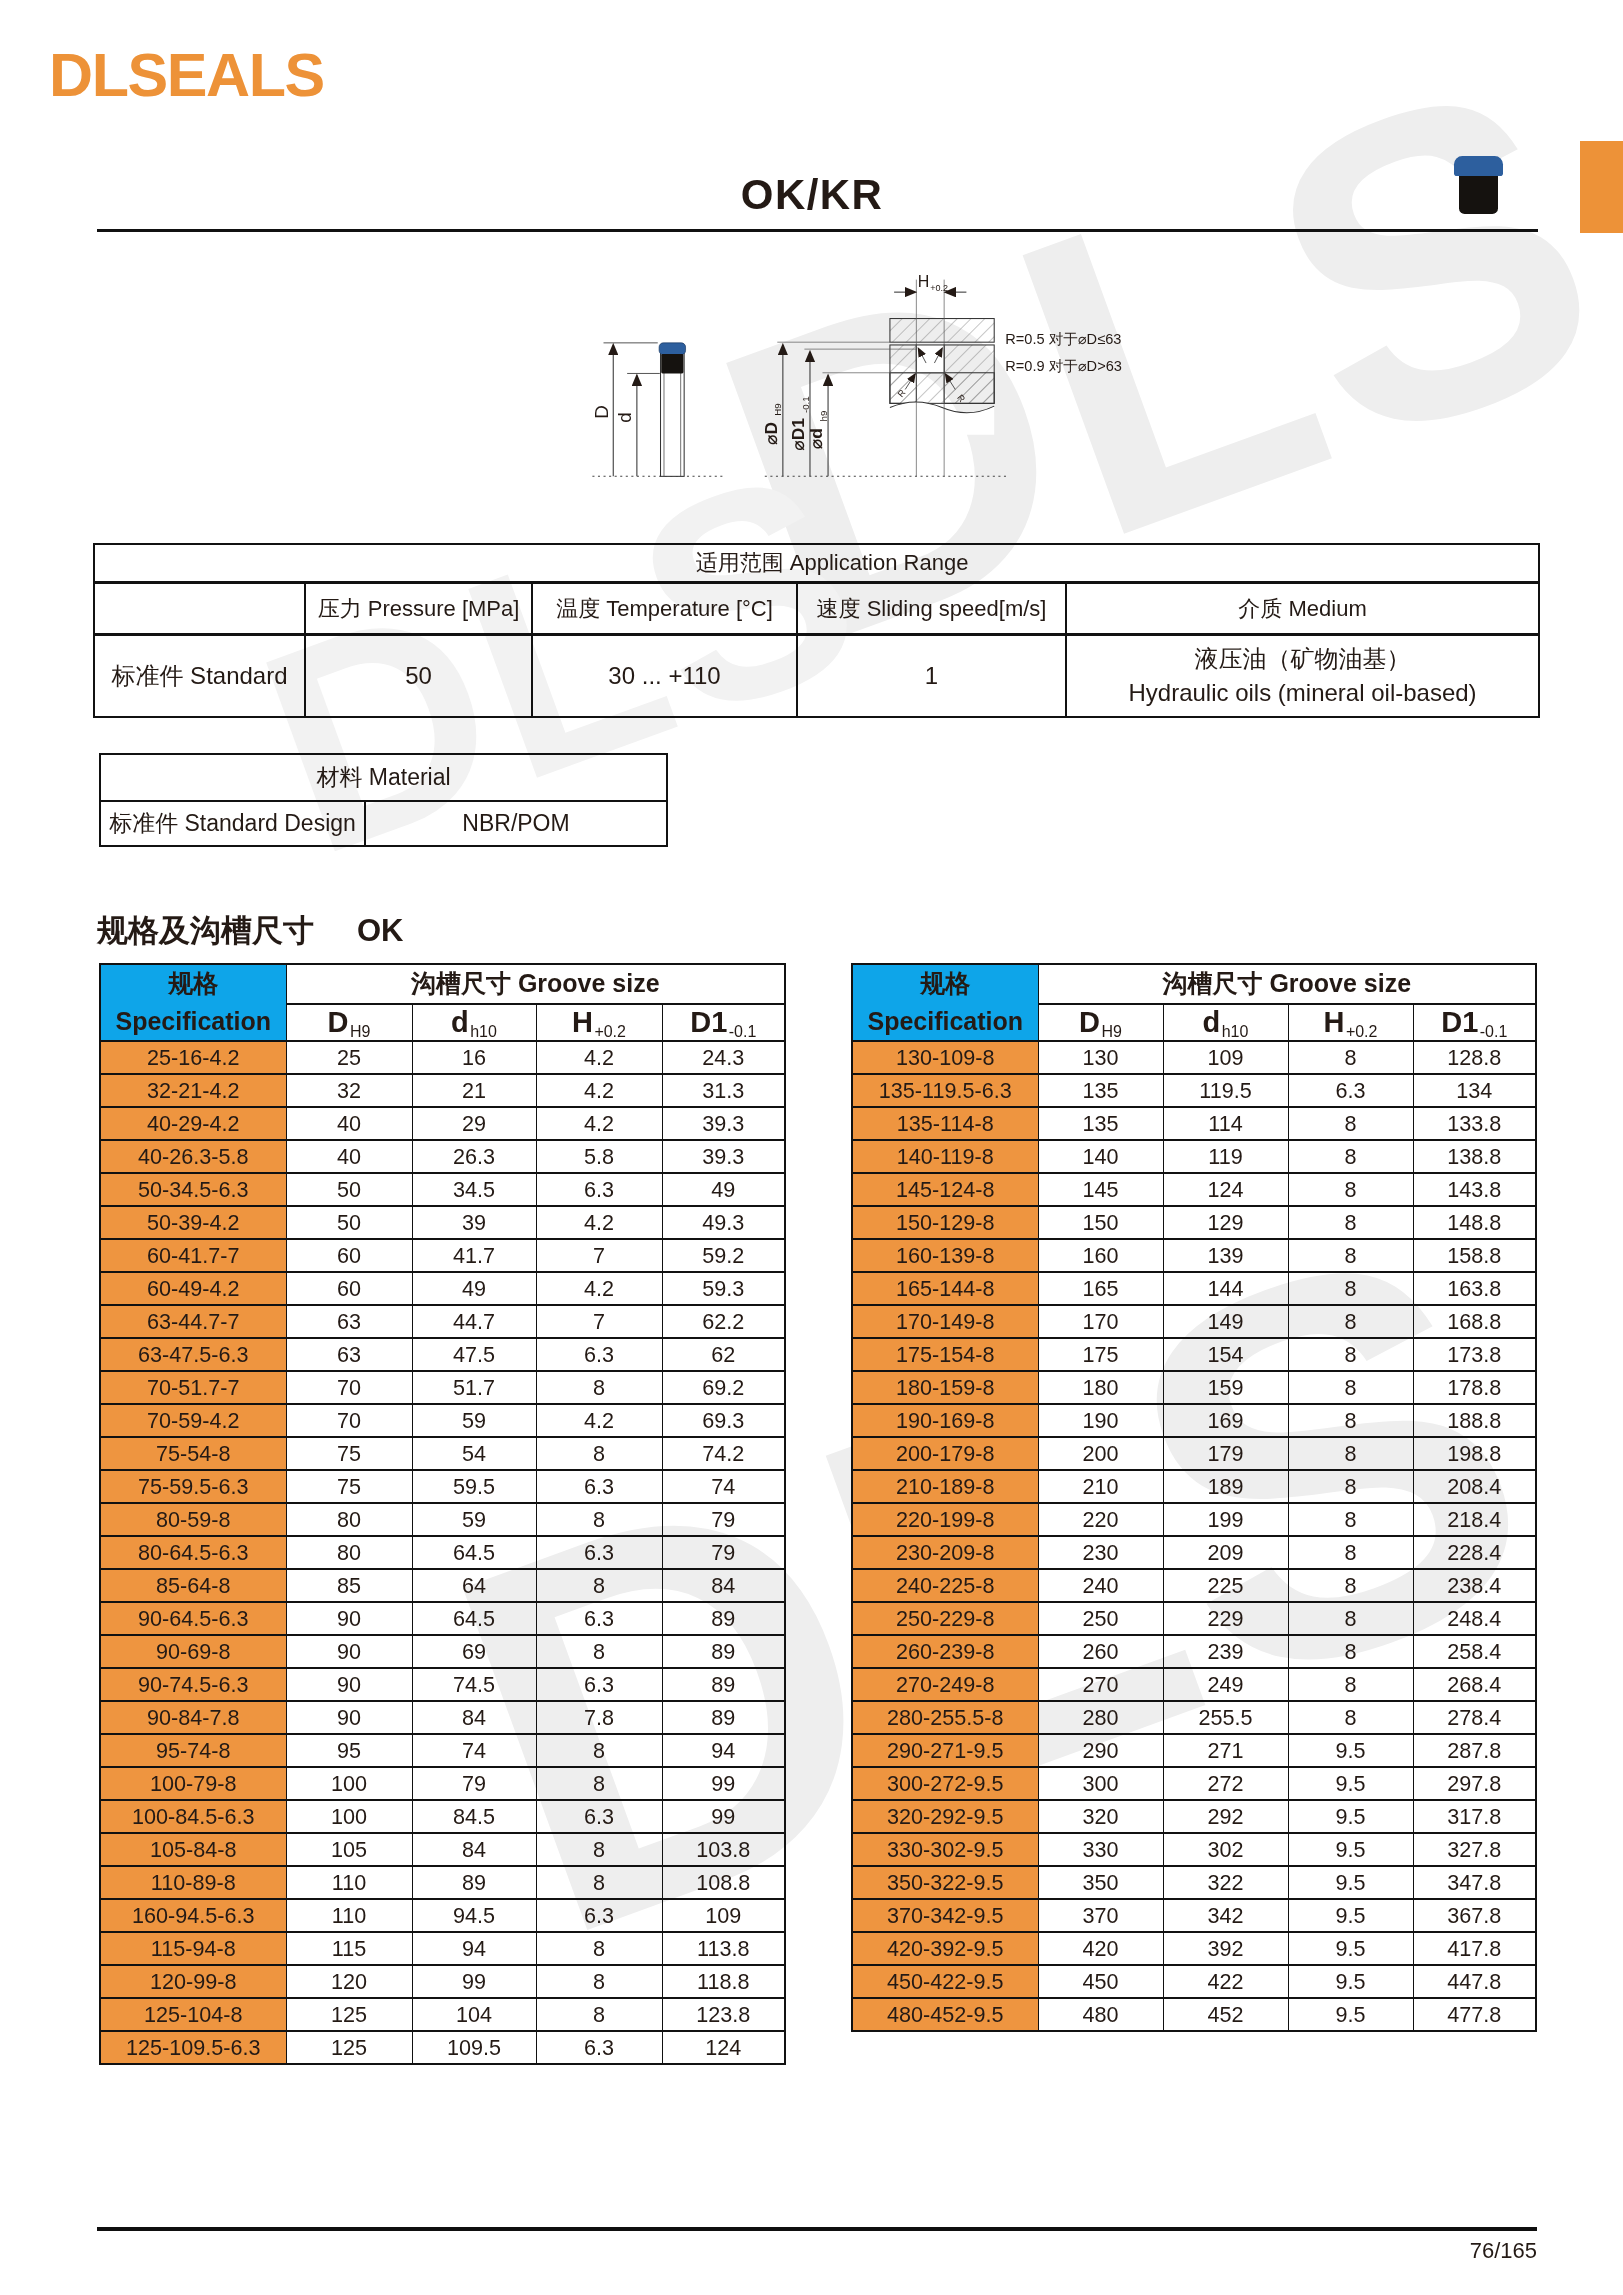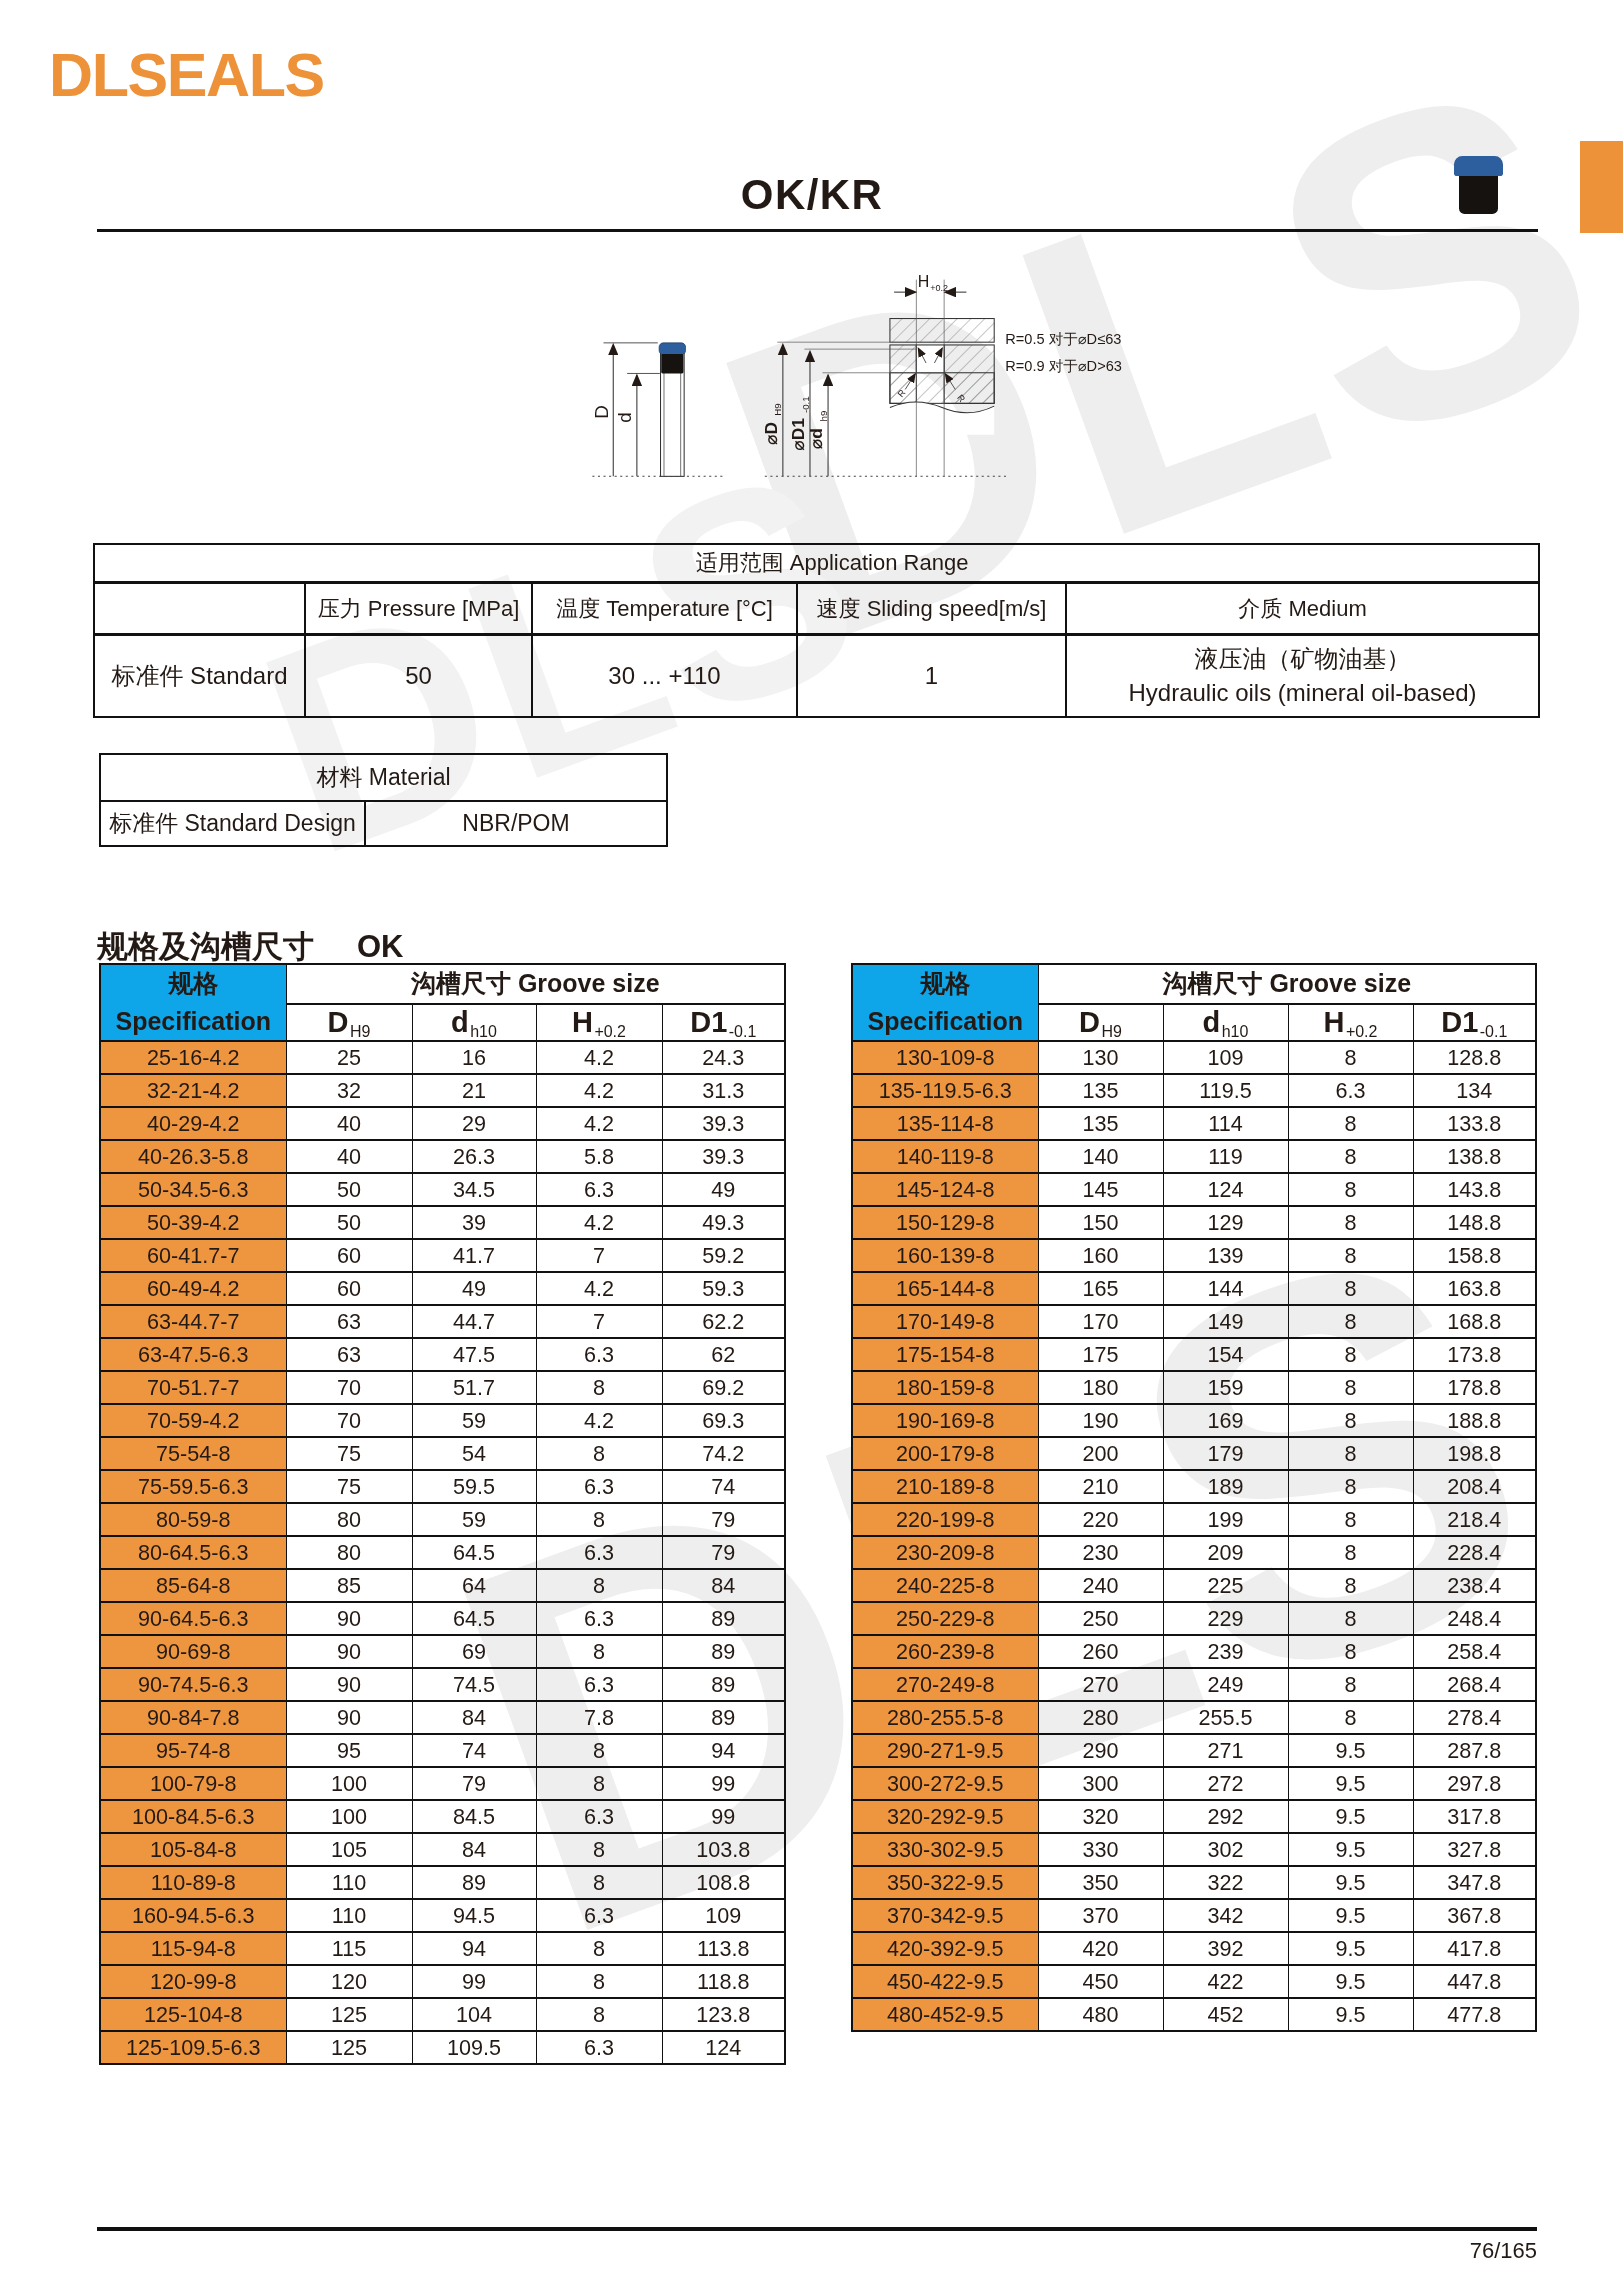--- a/index.html
+++ b/index.html
@@ -38,21 +38,21 @@
   .app-table tr.data-row td{height:80px;font-size:24px;}
   .app-table .medium-cell{font-size:21px;line-height:1.4;}
 
   
   .mat-table{left:99px;top:753px;width:567px;border:2.8px solid #111;}
   .mat-table td{border:2.1px solid #111;font-size:23px;}
   .mat-table tr.caption-row td{height:45px;}
   .mat-table tr.data-row td{height:43px;}
 
   
-  .section-heading{left:97px;top:910px;font-size:31px;font-weight:bold;margin-top:16px;}
+  .section-heading{left:97px;top:910px;font-size:31px;font-weight:bold;}
   .section-heading .en{margin-left:43px;}
 
   
   .spec-table{border:2.8px solid #111;}
   .spec-table td{border-style:solid;border-color:#111;border-width:2.1px 1.4px;font-size:21.6px;}
   .spec-left{left:99px;top:963px;width:685px;}
   .spec-right{left:851px;top:963px;width:684px;}
   .spec-table td.spec{background:#ee9540;}
   .spec-table td.spec-head{background:#0ea5e9;font-size:24px;font-weight:600;line-height:1.5;}
   .spec-table tr.group-row td{height:37px;font-size:25px;font-weight:600;}

